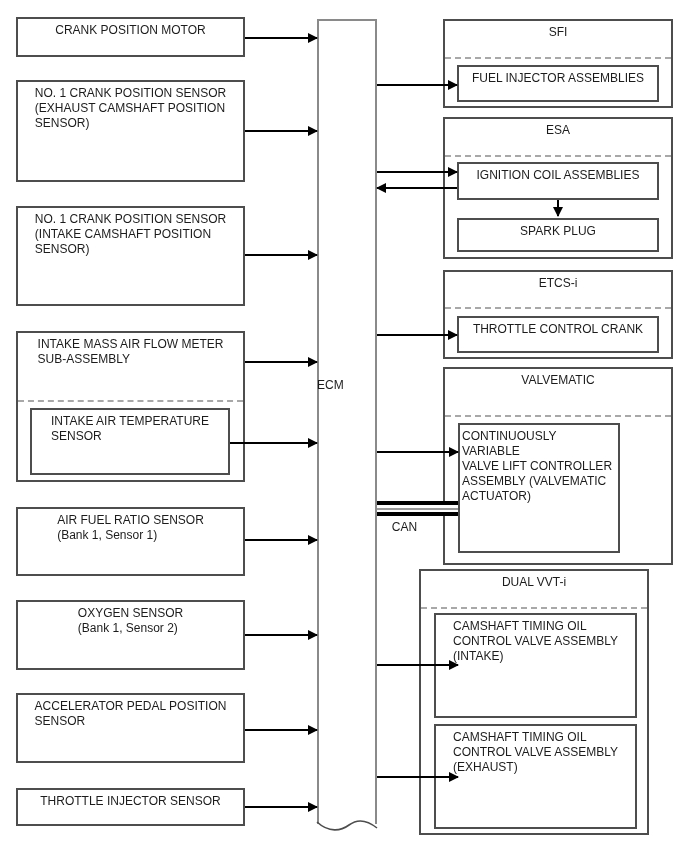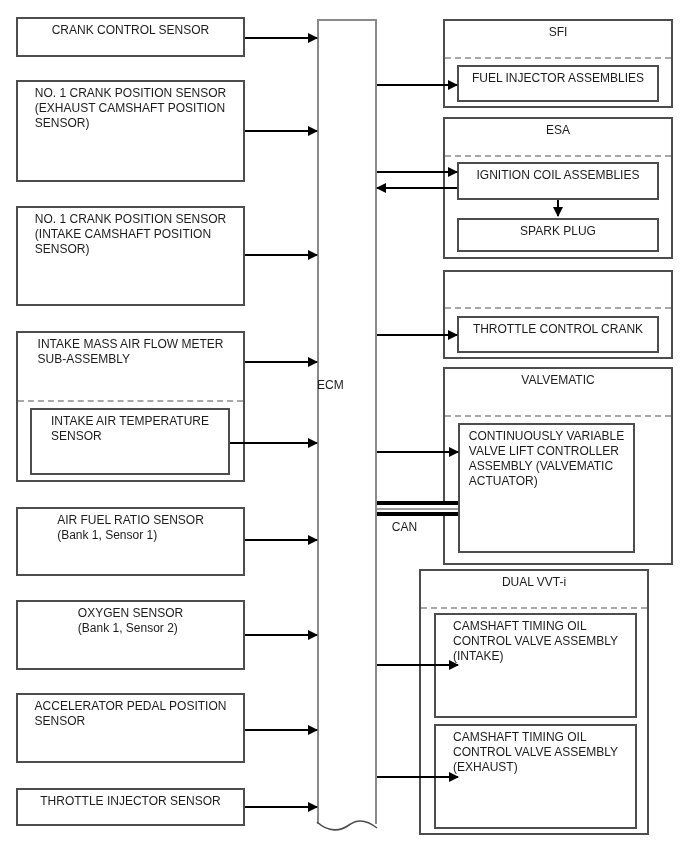--- a/index.html
+++ b/index.html
@@ -23,21 +23,21 @@
   .canbus .mid{position:absolute;left:0;right:0;top:3px;height:2px;background:#9a9a9a;}
   .can-lbl{position:absolute;text-align:center;}
   .wave{position:absolute;}
 </style>
 </head>
 <body>
 
 <div class="stage">
 
   <div class="box" style="left:16px;top:17px;width:229px;height:40px">
-    <span class="lbl">CRANK CONTROL SENSOR</span>
+    <span class="lbl">CRANK POSITION MOTOR</span>
   </div>
 
   <div class="box" style="left:16px;top:80px;width:229px;height:102px">
     <span class="lbl">NO. 1 CRANK POSITION SENSOR
 (EXHAUST CAMSHAFT POSITION
 SENSOR)</span>
   </div>
 
   <div class="box" style="left:16px;top:206px;width:229px;height:100px">
     <span class="lbl">NO. 1 CRANK POSITION SENSOR
@@ -93,30 +93,31 @@
 
   <div class="box" style="left:443px;top:19px;width:230px;height:89px">
     <div class="title">SFI</div>
     <div class="dashed" style="top:36px"></div>
     <div class="box" style="left:12px;top:44px;width:202px;height:37px">
       <span class="lbl">FUEL INJECTOR ASSEMBLIES</span>
     </div>
   </div>
 
   <div class="box" style="left:443px;top:270px;width:230px;height:89px">
+    <div class="title">ETCS-i</div>
     <div class="dashed" style="top:35px"></div>
     <div class="box" style="left:12px;top:44px;width:202px;height:37px">
       <span class="lbl">THROTTLE CONTROL CRANK</span>
     </div>
   </div>
 
   <div class="box" style="left:443px;top:367px;width:230px;height:198px">
     <div class="title">VALVEMATIC</div>
     <div class="dashed" style="top:46px"></div>
-    <div class="box" style="left:13px;top:54px;width:177px;height:130px">
+    <div class="box" style="left:13px;top:54px;width:162px;height:130px">
       <span class="lbl">CONTINUOUSLY VARIABLE
 VALVE LIFT CONTROLLER
 ASSEMBLY (VALVEMATIC
 ACTUATOR)</span>
     </div>
   </div>
 
   <div class="box" style="left:419px;top:569px;width:230px;height:266px">
     <div class="title">DUAL VVT-i</div>
     <div class="dashed" style="top:36px"></div>

